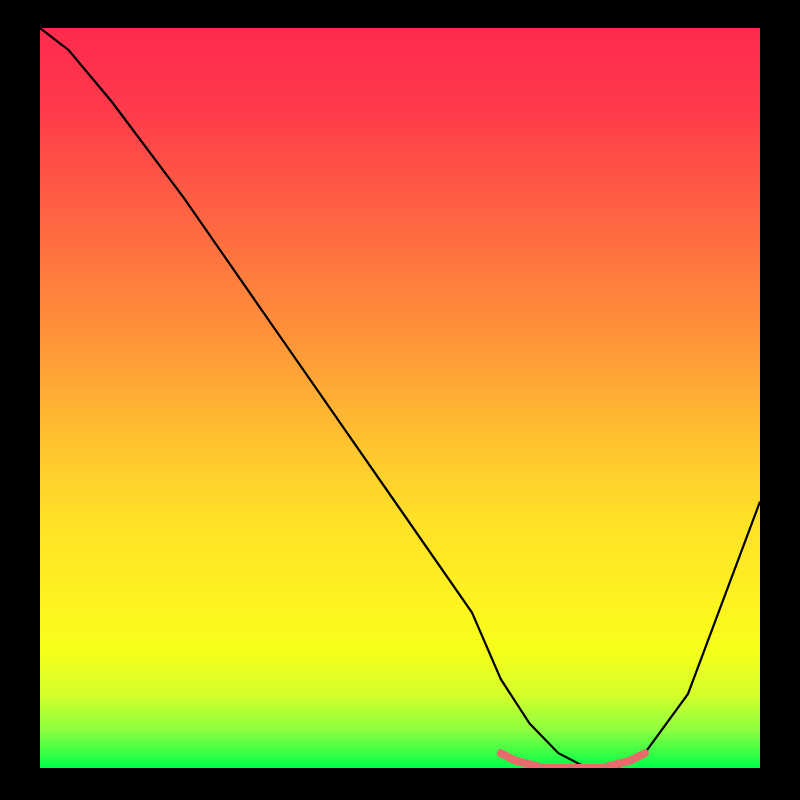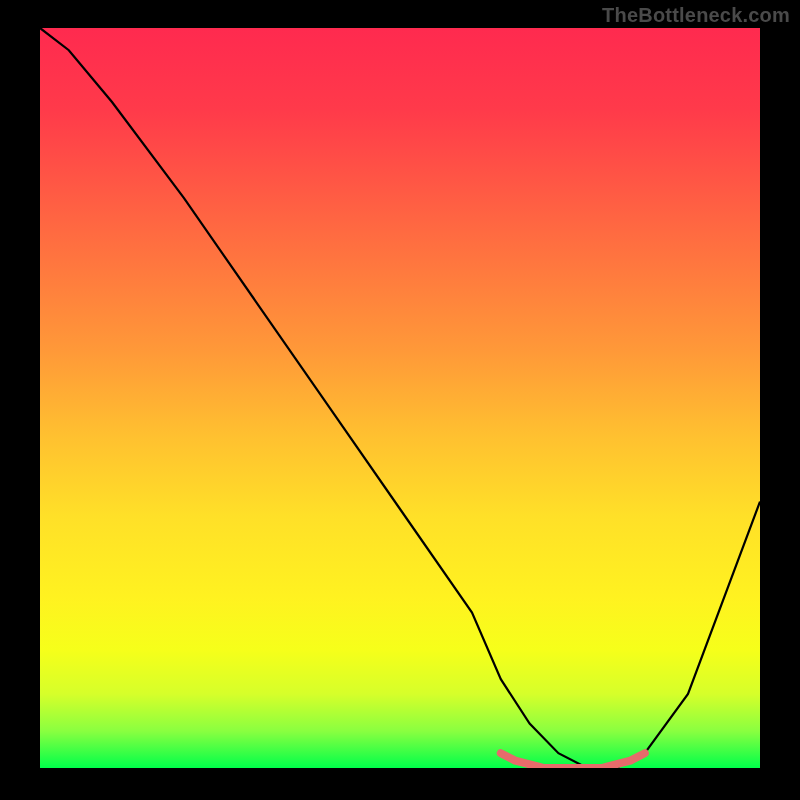--- a/index.html
+++ b/index.html
@@ -59,21 +59,20 @@
     inset: 0;
     width: 100%;
     height: 100%;
   }
 </style>
 </head>
 <body>
 
 <div class="frame">
 
-  <div class="attribution">TheBottleneck.com</div>
 
   <div class="plot-body">
     <div class="gradient-bg"></div>
 
     <svg class="curve" viewBox="0 0 720 740" preserveAspectRatio="none">
 
       <path fill="none" stroke="#000000" stroke-width="2.2" d="M 0 0 L 28.8 22.200000000000045 L 72 74 L 144 170.19999999999993 L 216 273.8 L 288 377.40000000000003 L 360 481 L 432 584.6 L 460.8 651.2 L 489.6 695.6 L 518.4 725.2 L 547.2 740 L 576 740 L 604.8 725.2 L 648 666 L 720 473.6"></path>
 
       <path fill="none" stroke="#e76b6b" stroke-width="8" stroke-linecap="round" stroke-linejoin="round" d="M 460.8 725.2 L 475.20000000000005 732.6 L 503.99999999999994 740 L 532.8 740 L 561.6 740 L 590.4 732.6 L 604.8 725.2"></path>
     </svg>

